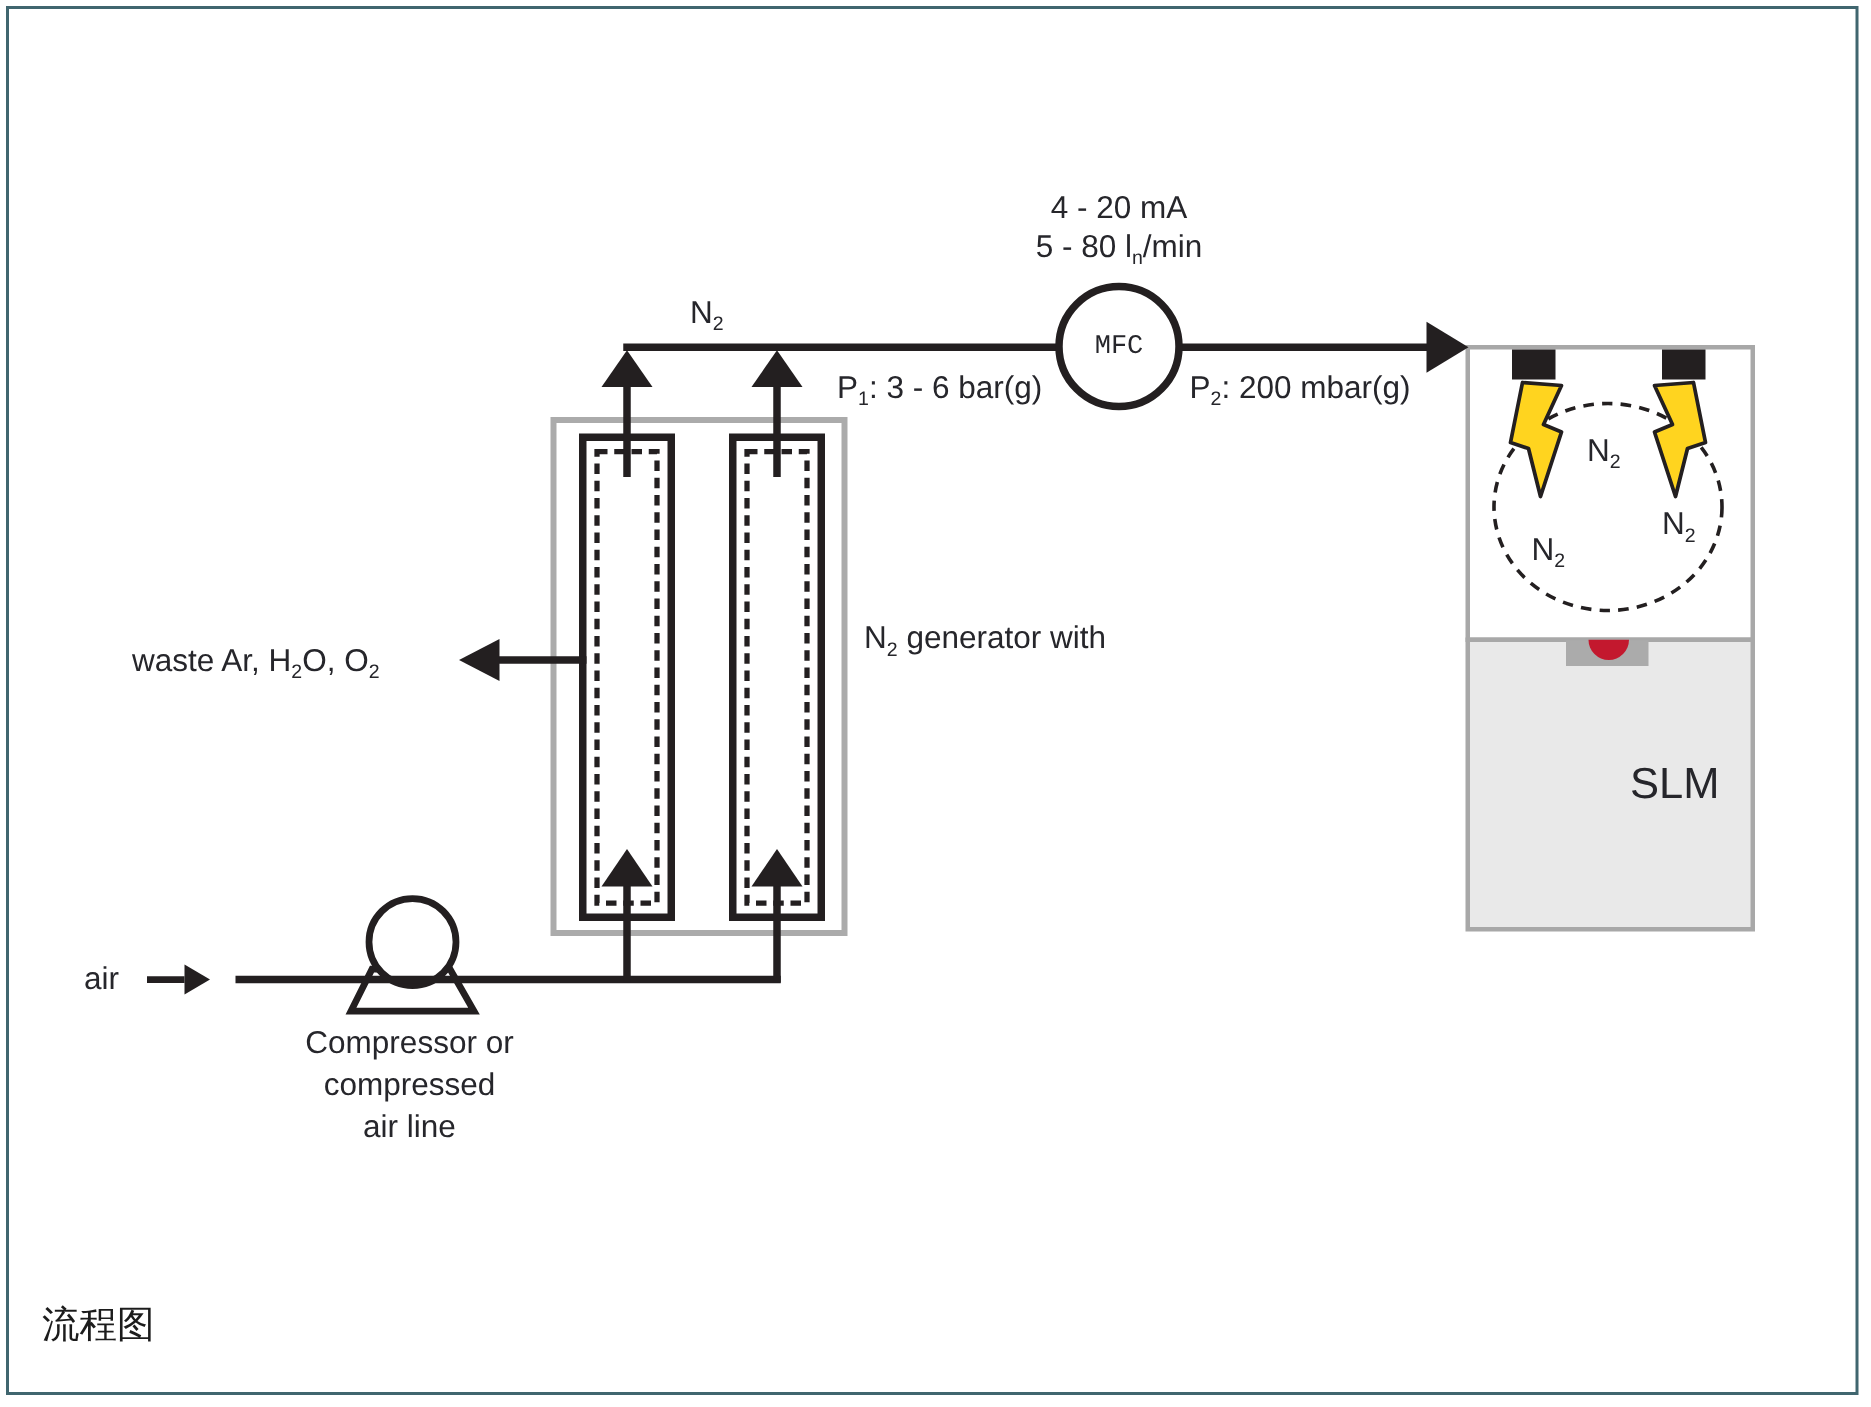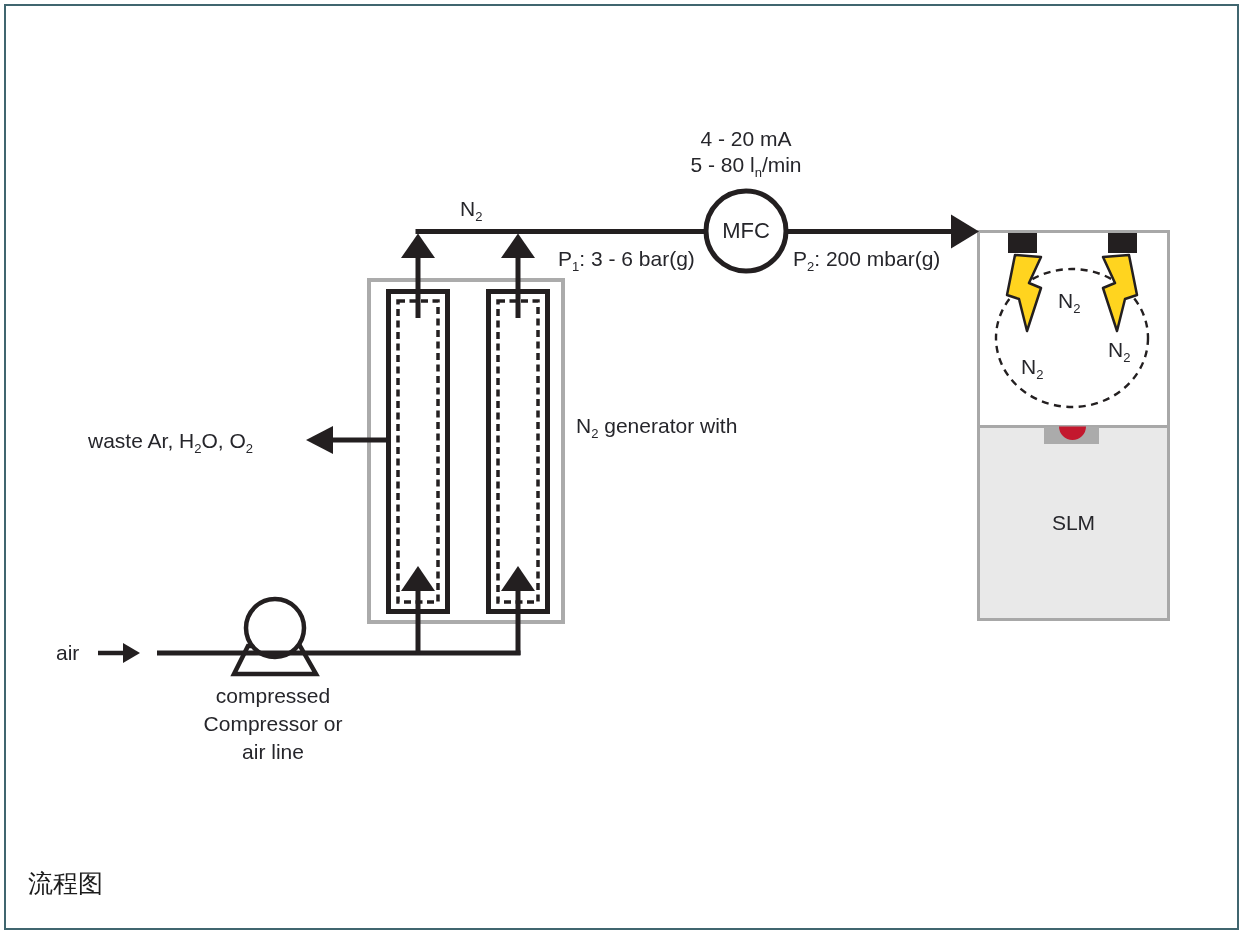--- a/index.html
+++ b/index.html
@@ -12,22 +12,22 @@
     border:2px solid #40666f; box-sizing:border-box; pointer-events:none;
   }
   #diagram-svg { position:absolute; left:0; top:0; }
   .lbl {
     position:absolute; font-size:21px; line-height:25px; color:#26262b;
     white-space:nowrap;
   }
   .lbl sub { font-size:0.62em; line-height:0; }
   .center { text-align:center; }
   .right { }
-  #mfc-label  { font-size:22px; line-height:28px; }
-  #slm-label  { font-size:21px; line-height:30px; }
+  #mfc-label  { font-size:18px; line-height:28px;font-family:Liberation Mono, monospace; }
+  #slm-label  { font-size:29px; line-height:30px;margin-left:43px; }
   #caption    { font-family:"Liberation Serif", serif; font-size:25px; color:#1c1c1c; }
   .multiline div { line-height:28px; }
   #generator-label div { line-height:29px; }
 </style>
 </head>
 <body>
 
 <div id="canvas">
 
   <svg id="diagram-svg" width="1247" height="938" viewBox="0 0 1247 938">
@@ -79,22 +79,22 @@
       <polygon points="401,258 435,258 418,233.5"></polygon>
       <polygon points="501,258 535,258 518,233.5"></polygon>
       <polygon points="333,426 333,454 306,440"></polygon>
       <polygon points="951,214.5 951,248.5 979,231.5"></polygon>
     </g>
   </svg>
 
   <div class="lbl" id="air-label" style="left:56px; top:640px;">air</div>
 
   <div class="lbl center multiline" style="left:171px; top:682px; width:204px;">
+    <div>Compressor or</div>
     <div>compressed</div>
-    <div>Compressor or</div>
     <div>air line</div>
   </div>
 
   <div class="lbl right" style="left:88px; top:428px; width:208px;"><span>waste Ar, H</span><sub>2</sub><span>O, O</span><sub>2</sub></div>
 
   <div class="lbl" style="left:460px; top:196px;"><span>N</span><sub>2</sub></div>
 
   <div class="lbl" id="generator-label" style="left:576px; top:411px;">
     <div><span>N</span><sub>2</sub><span> generator with</span></div>
   </div>

